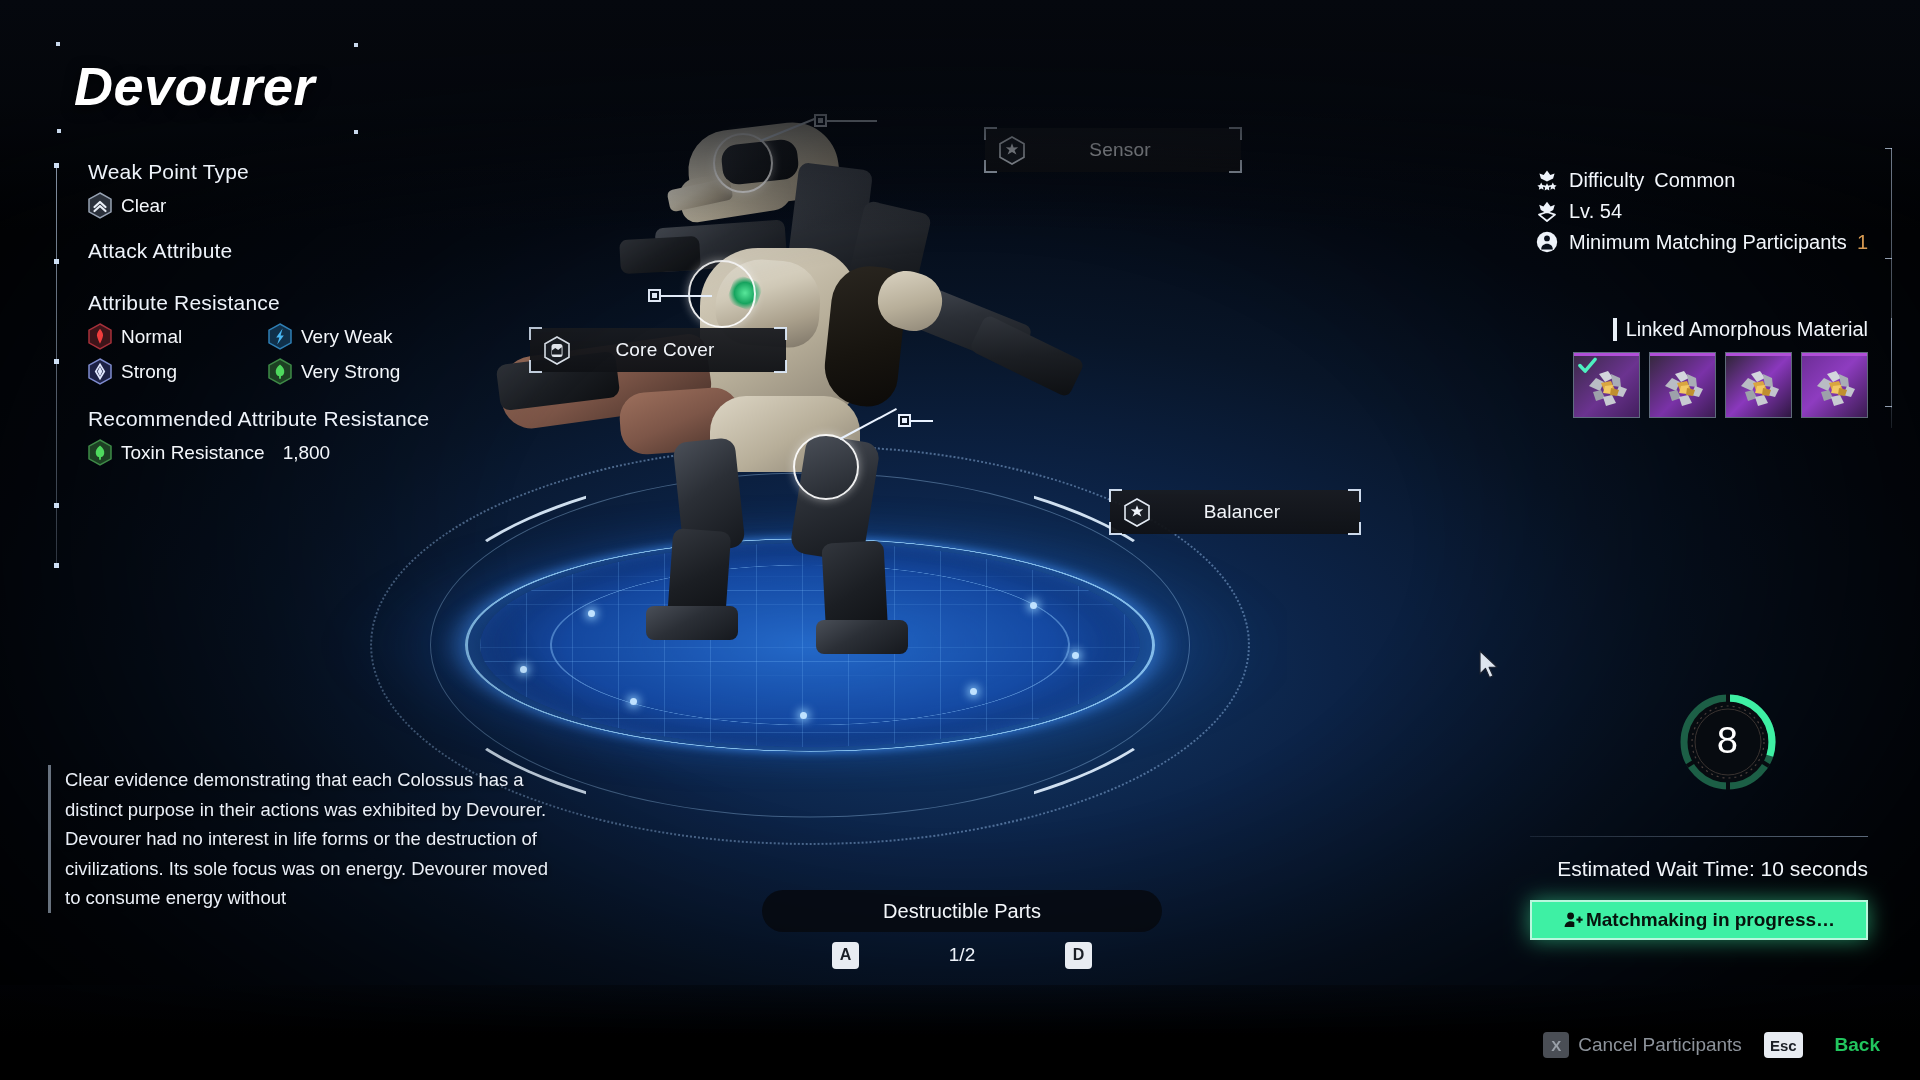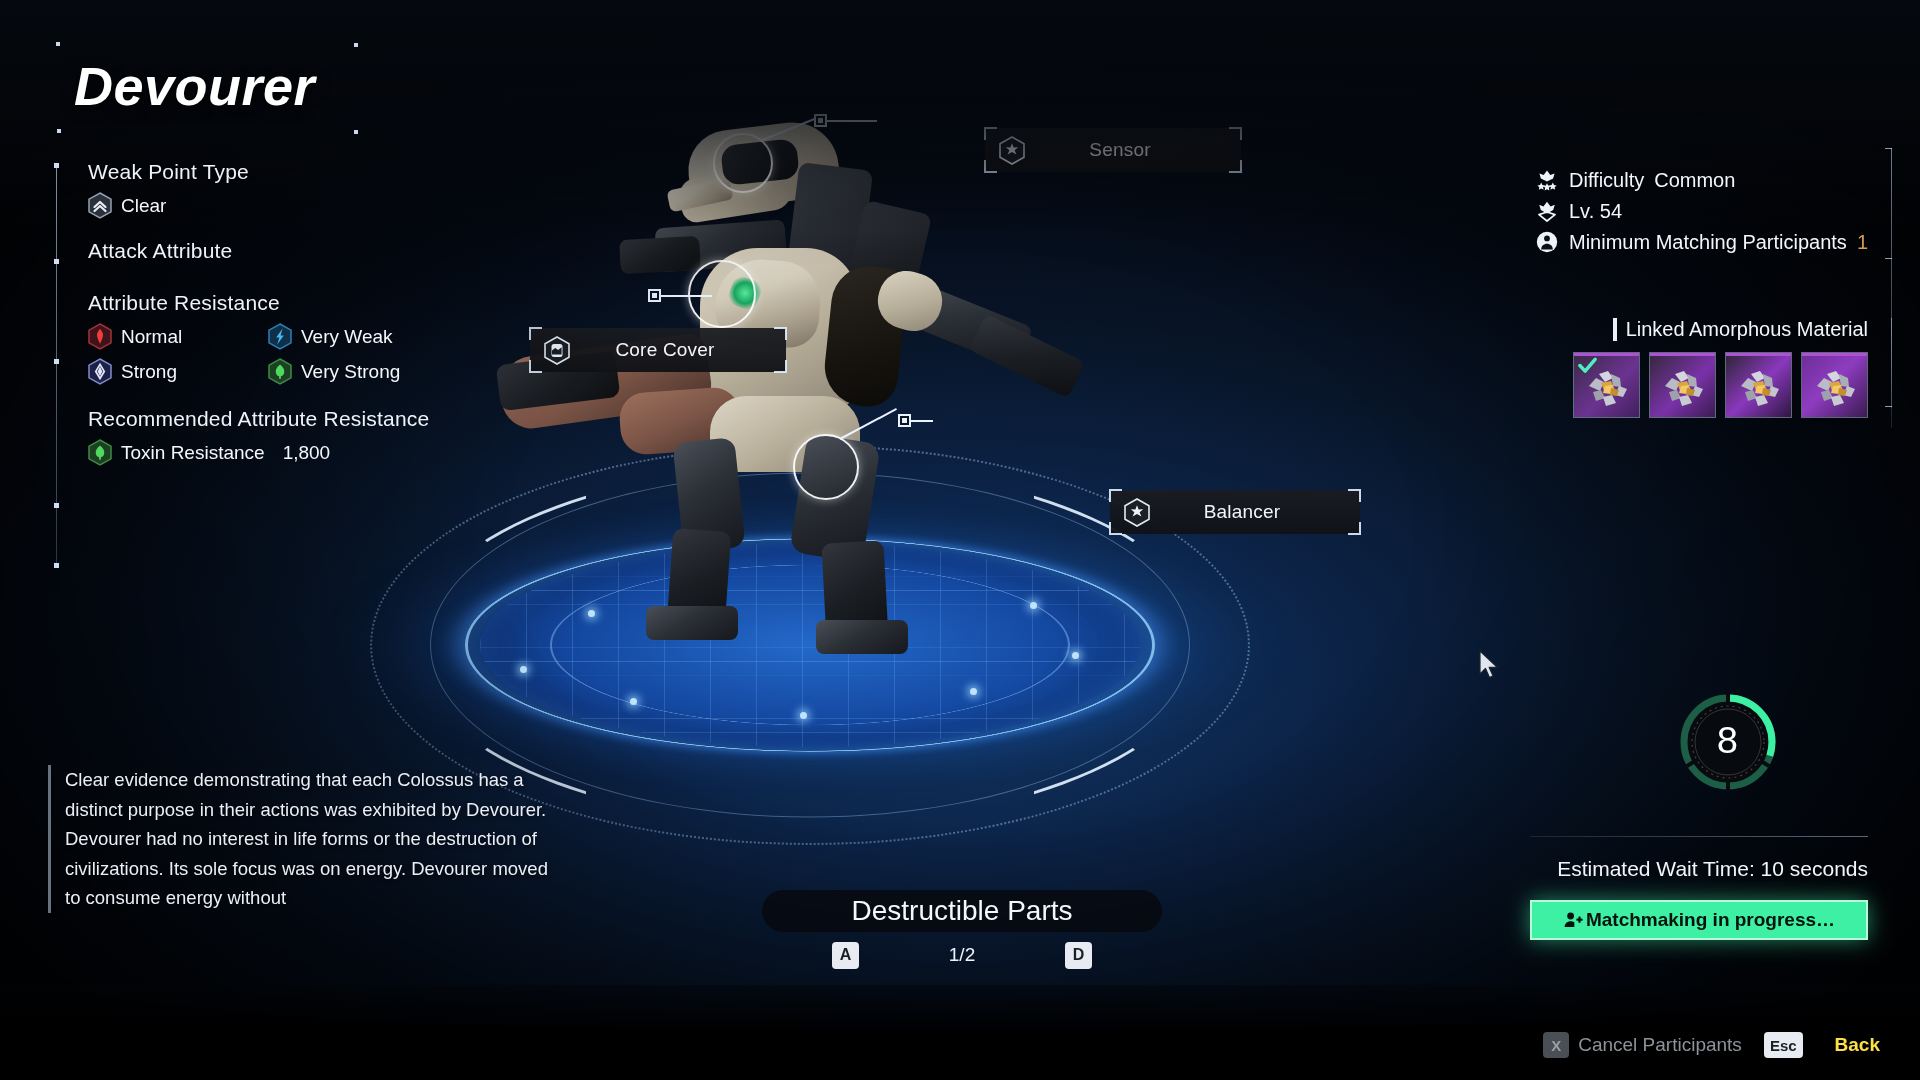--- a/index.html
+++ b/index.html
@@ -134,21 +134,21 @@
   .desc-wrap { position:absolute; left:48px; top:765px; width:520px; display:flex; gap:14px; }
   .desc-bar { width:3px; background:rgba(190,205,225,.55); flex:0 0 auto; }
   .desc-txt { font-size:18.5px; line-height:29.5px; color:#eaeff7;
     text-shadow:0 2px 6px rgba(0,0,0,.85); }
 
   
   .dp-pill {
     position:absolute; left:762px; top:890px; width:400px; height:42px;
     border-radius:21px; background:rgba(6,9,14,.82);
     display:flex; align-items:center; justify-content:center;
-    font-size:28px; color:#f4f7fb;
+    font-size:20px; color:#f4f7fb;
   }
   .dp-nav { position:absolute; left:762px; top:940px; width:400px; height:30px;
     display:flex; align-items:center; justify-content:space-between; padding:0 70px; }
   .dp-nav .pg { font-size:19px; color:#eef3fa; }
   .keycap {
     min-width:27px; height:27px; padding:0 6px; border-radius:4px;
     background:#e8ecf2; color:#1b1f26; font-size:16px; font-weight:bold;
     display:flex; align-items:center; justify-content:center;
   }
 
@@ -197,21 +197,21 @@
   .mm-btn .pi { width:20px; height:20px; flex:0 0 auto; }
 
   
   .footer { position:absolute; right:40px; bottom:22px; display:flex; align-items:center; gap:22px; }
   .fitem { display:flex; align-items:center; gap:9px; }
   .fkey-dim { min-width:26px; height:26px; padding:0 6px; border-radius:4px; background:#4a4e55;
     color:#9aa0a8; font-size:15px; font-weight:bold; display:flex; align-items:center; justify-content:center; }
   .fkey { min-width:26px; height:26px; padding:0 6px; border-radius:4px; background:#e8ecf2;
     color:#1b1f26; font-size:15px; font-weight:bold; display:flex; align-items:center; justify-content:center; }
   .ftxt-dim { font-size:19px; color:#8d939b; }
-  .ftxt { font-size:19px; color:#fde047; font-weight:bold;padding-left:23px; }
+  .ftxt { font-size:19px; color:#22c55e; font-weight:bold;padding-left:23px; }
 
   
   .cursor { position:absolute; left:1478px; top:650px; width:22px; height:30px; }
 </style>
 </head>
 <body>
 
 <div class="screen">
 
   <div class="bg-base"></div>

